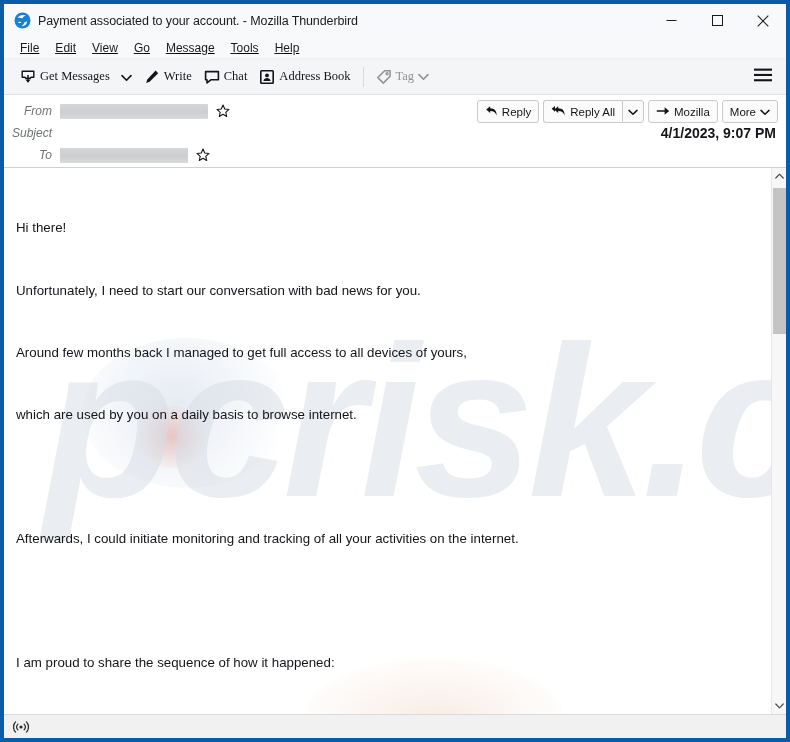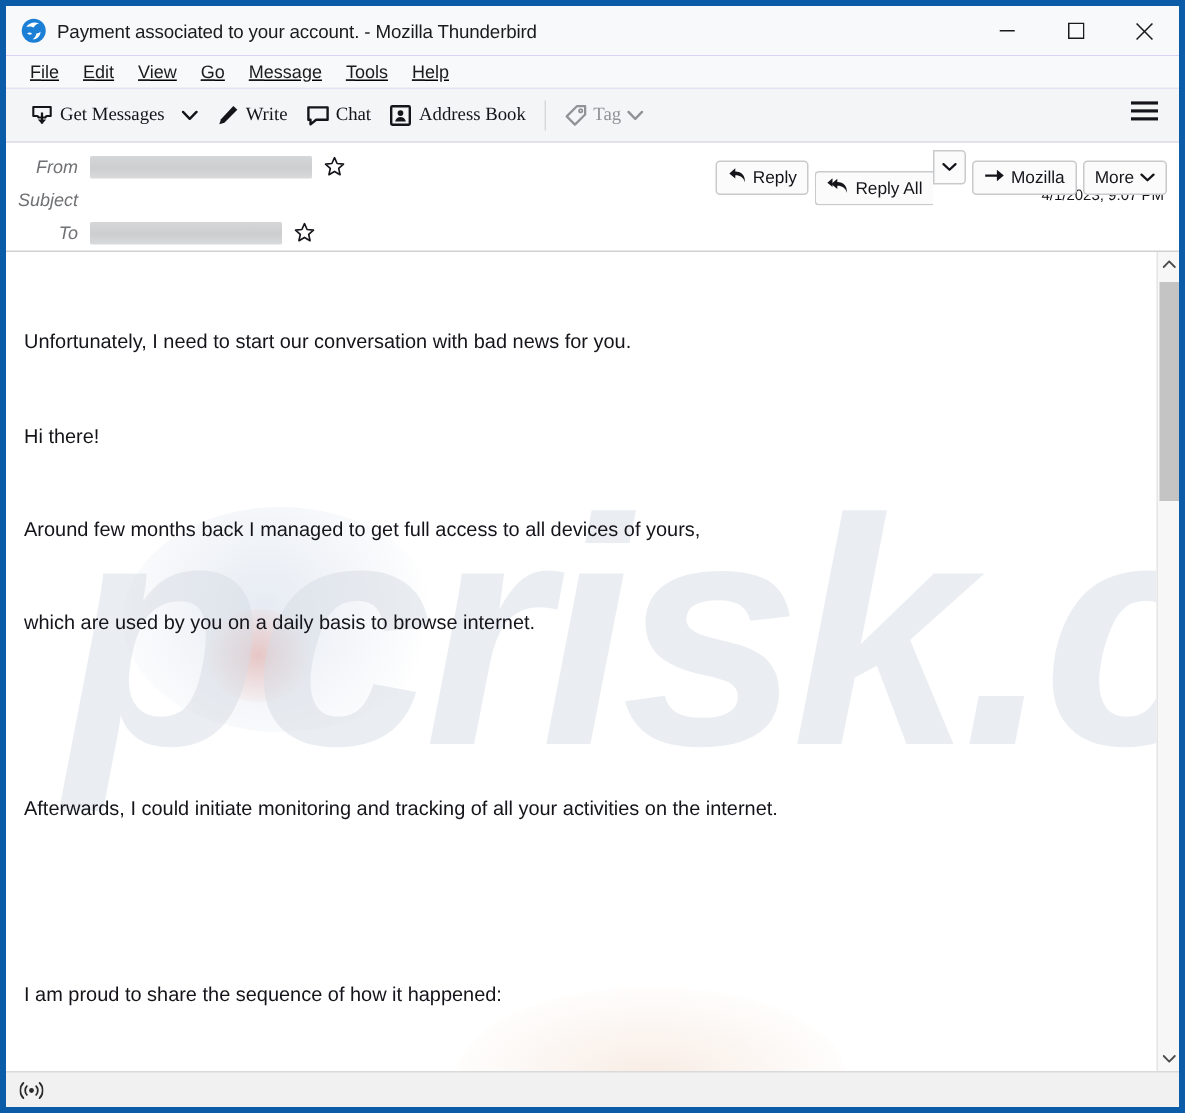--- a/index.html
+++ b/index.html
@@ -152,22 +152,23 @@
   }
   .subj {
     font-size: 12.5px;
     font-weight: bold;
     color: #15141a;
   }
   .datestamp {
     position: absolute;
     right: 10px;
     top: 30px;
-    font-size: 10px;
+    font-size: 14px;
     color: #15141a;
+    font-weight: bold;
   }
   .hdr-actions {
     position: absolute;
     right: 8px; top: 5px;
     display: flex; align-items: center;
     gap: 4px;
   }
   .abtn {
     display: flex; align-items: center;
     gap: 4px;
@@ -179,21 +180,20 @@
     font-size: 11.5px;
     color: #15141a;
     white-space: nowrap;
   }
   .abtn-group {
     display: flex; align-items: stretch;
   }
   .abtn-group .abtn:first-child {
     border-top-right-radius: 0; border-bottom-right-radius: 0;
     border-right: none;
-    margin-top: 14px;
   }
   .abtn-group .abtn.caret {
     border-top-left-radius: 0; border-bottom-left-radius: 0;
     padding: 0 5px;
   }
 
   
   .bodywrap {
     flex: 1 1 auto;
     position: relative;
@@ -500,22 +500,22 @@
       <div class="bodyscroll">
 
         <div class="watermark">
           <div class="wm-blob wm-b1"></div>
           <div class="wm-blob wm-b2"></div>
           <div class="wm-blob wm-b3"></div>
           <div class="wm-text">pcrisk.com</div>
         </div>
 
         <div class="bodytext">
+          <p>Hi there!</p>
           <p>Unfortunately, I need to start our conversation with bad news for you.</p>
-          <p>Hi there!</p>
           <p>Around few months back I managed to get full access to all devices of yours,</p>
           <p>which are used by you on a daily basis to browse internet.</p>
           <div class="blank"></div>
           <p>Afterwards, I could initiate monitoring and tracking of all your activities on the internet.</p>
           <div class="blank"></div>
           <p>I am proud to share the sequence of how it happened:</p>
           
           
           
           

